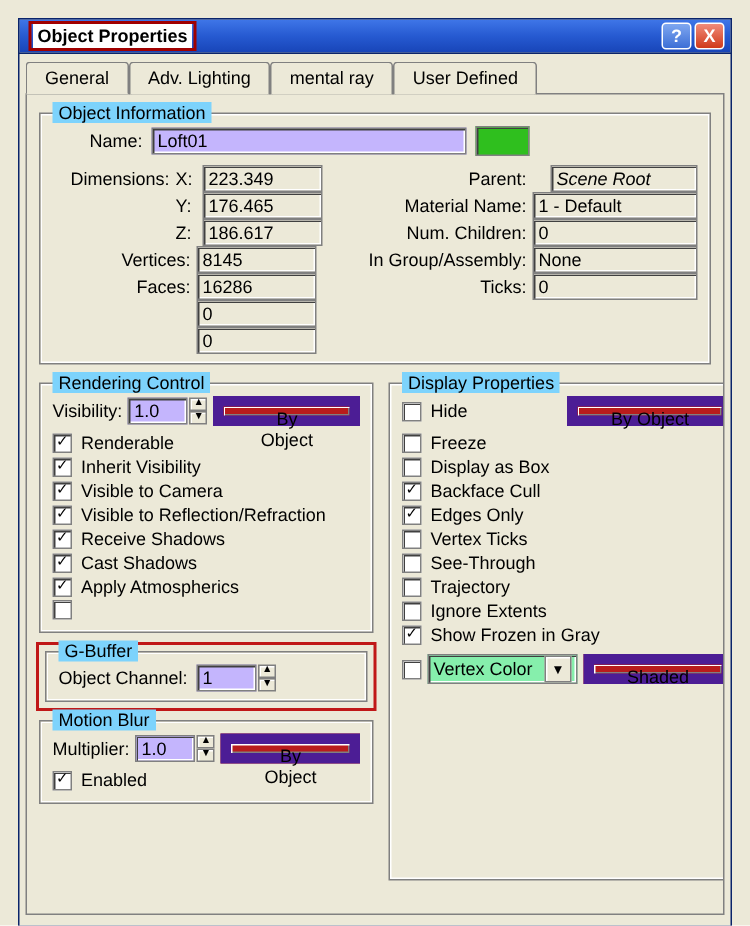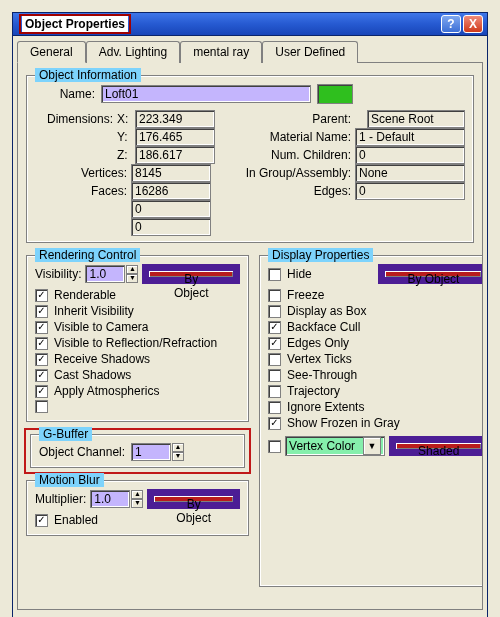--- a/index.html
+++ b/index.html
@@ -291,36 +291,36 @@
             </div>
             <div class="row" style="gap:4px;">
               <div style="width:92px;"></div>
               <div class="txt readonly" style="width:80px;">0</div>
             </div>
           </div>
 
           <div style="flex:1;">
             <div class="row" style="gap:16px;">
               <div class="lbl-r" style="width:112px;">Parent:</div>
-              <div class="txt readonly" style="flex:1;">Scene Root</div>
+              <div class="txt readonly" style="flex:1;font-style:italic;">Scene Root</div>
             </div>
             <div class="row" style="gap:4px;">
               <div class="lbl-r" style="width:112px;">Material Name:</div>
               <div class="txt readonly" style="flex:1;">1 - Default</div>
             </div>
             <div class="row" style="gap:4px;">
               <div class="lbl-r" style="width:112px;">Num. Children:</div>
               <div class="txt readonly" style="flex:1;">0</div>
             </div>
             <div class="row" style="gap:4px;">
               <div class="lbl-r" style="width:112px;">In Group/Assembly:</div>
               <div class="txt readonly" style="flex:1;">None</div>
             </div>
             <div class="row" style="gap:4px;">
-              <div class="lbl-r" style="width:112px;">Edges:</div>
+              <div class="lbl-r" style="width:112px;">Ticks:</div>
               <div class="txt readonly" style="flex:1;">0</div>
             </div>
           </div>
         </div>
       </div>
 
       <div class="two-col">
 
         <div>
 

